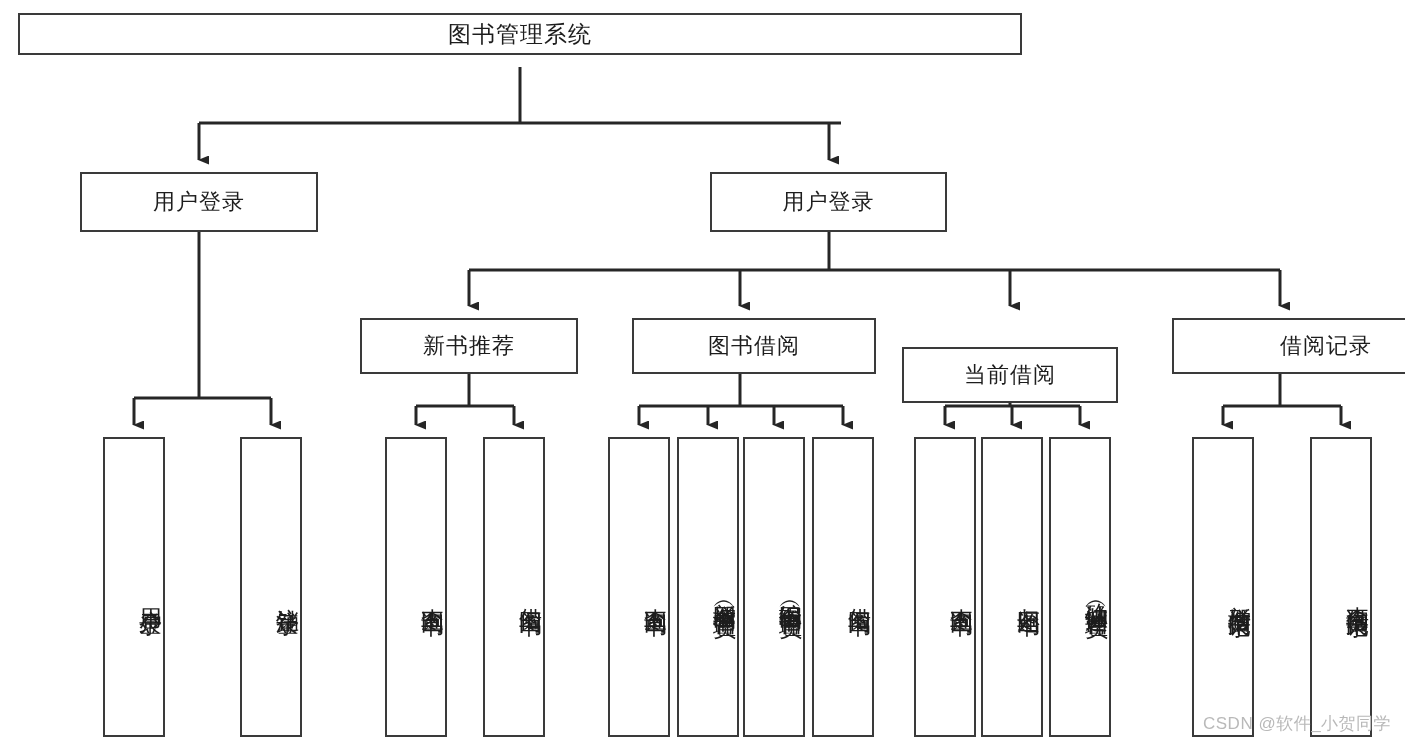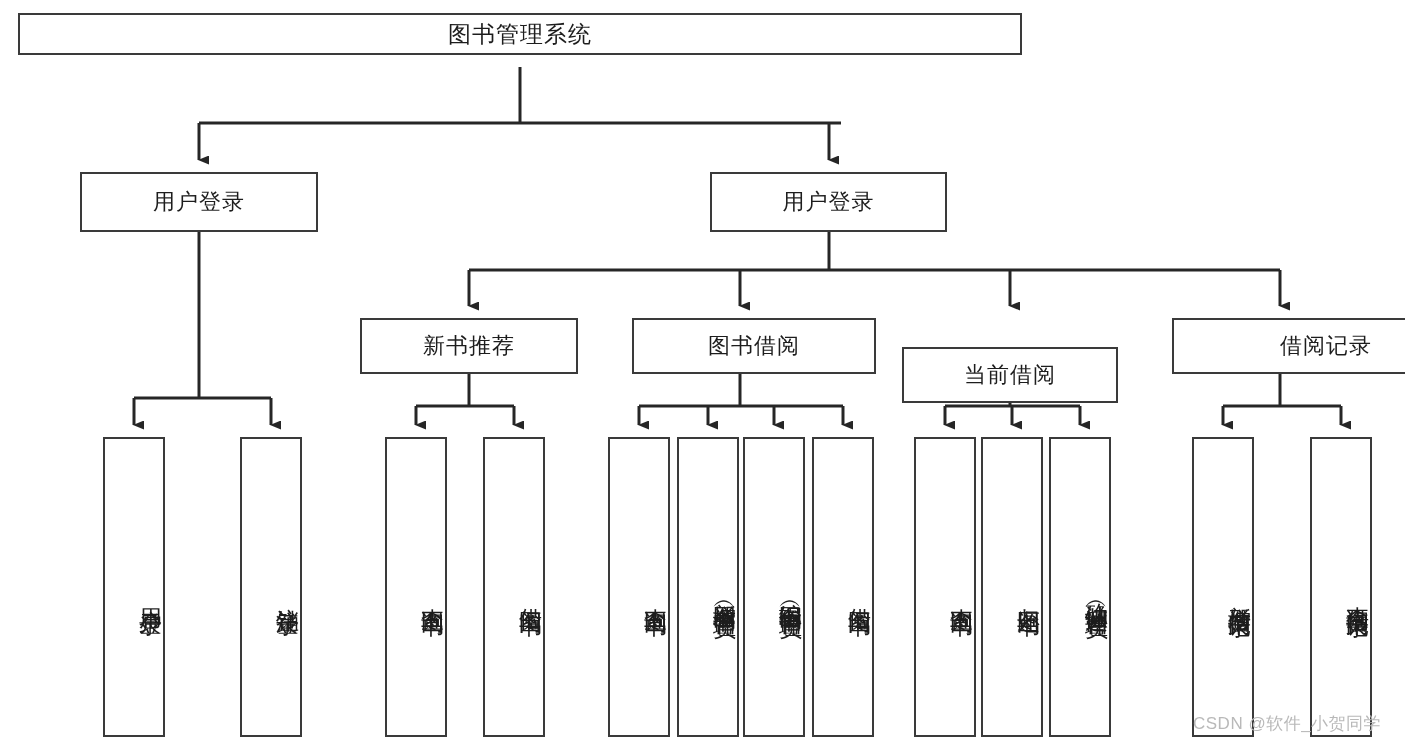--- a/index.html
+++ b/index.html
@@ -90,15 +90,15 @@
   <div class="node v" id="n-lf-4" style="left: 608px; top: 437px; width: 62px; height: 300px;">查询图书</div>
   <div class="node v" id="n-lf-5" style="left: 677px; top: 437px; width: 62px; height: 300px;">新增图书（管理员）</div>
   <div class="node v" id="n-lf-6" style="left: 743px; top: 437px; width: 62px; height: 300px;">编辑图书（管理员）</div>
   <div class="node v" id="n-lf-7" style="left: 812px; top: 437px; width: 62px; height: 300px;">借阅图书</div>
   <div class="node v" id="n-lf-8" style="left: 914px; top: 437px; width: 62px; height: 300px;">查询图书</div>
   <div class="node v" id="n-lf-9" style="left: 981px; top: 437px; width: 62px; height: 300px;">归还图书</div>
   <div class="node v" id="n-lf-10" style="left: 1049px; top: 437px; width: 62px; height: 300px;">确认归还（管理员）</div>
   <div class="node v" id="n-lf-11" style="left: 1192px; top: 437px; width: 62px; height: 300px;">新增借阅记录</div>
   <div class="node v" id="n-lf-12" style="left: 1310px; top: 437px; width: 62px; height: 300px;">查询借阅记录</div>
 
-  <div class="wm" id="watermark" style="left:1193px;top:712px;">CSDN @软件_小贺同学</div>
+  <div class="wm" id="watermark" style="left:1193px;top:712px;padding-left:10px;">CSDN @软件_小贺同学</div>
 
 </div>
 
 </body></html>

